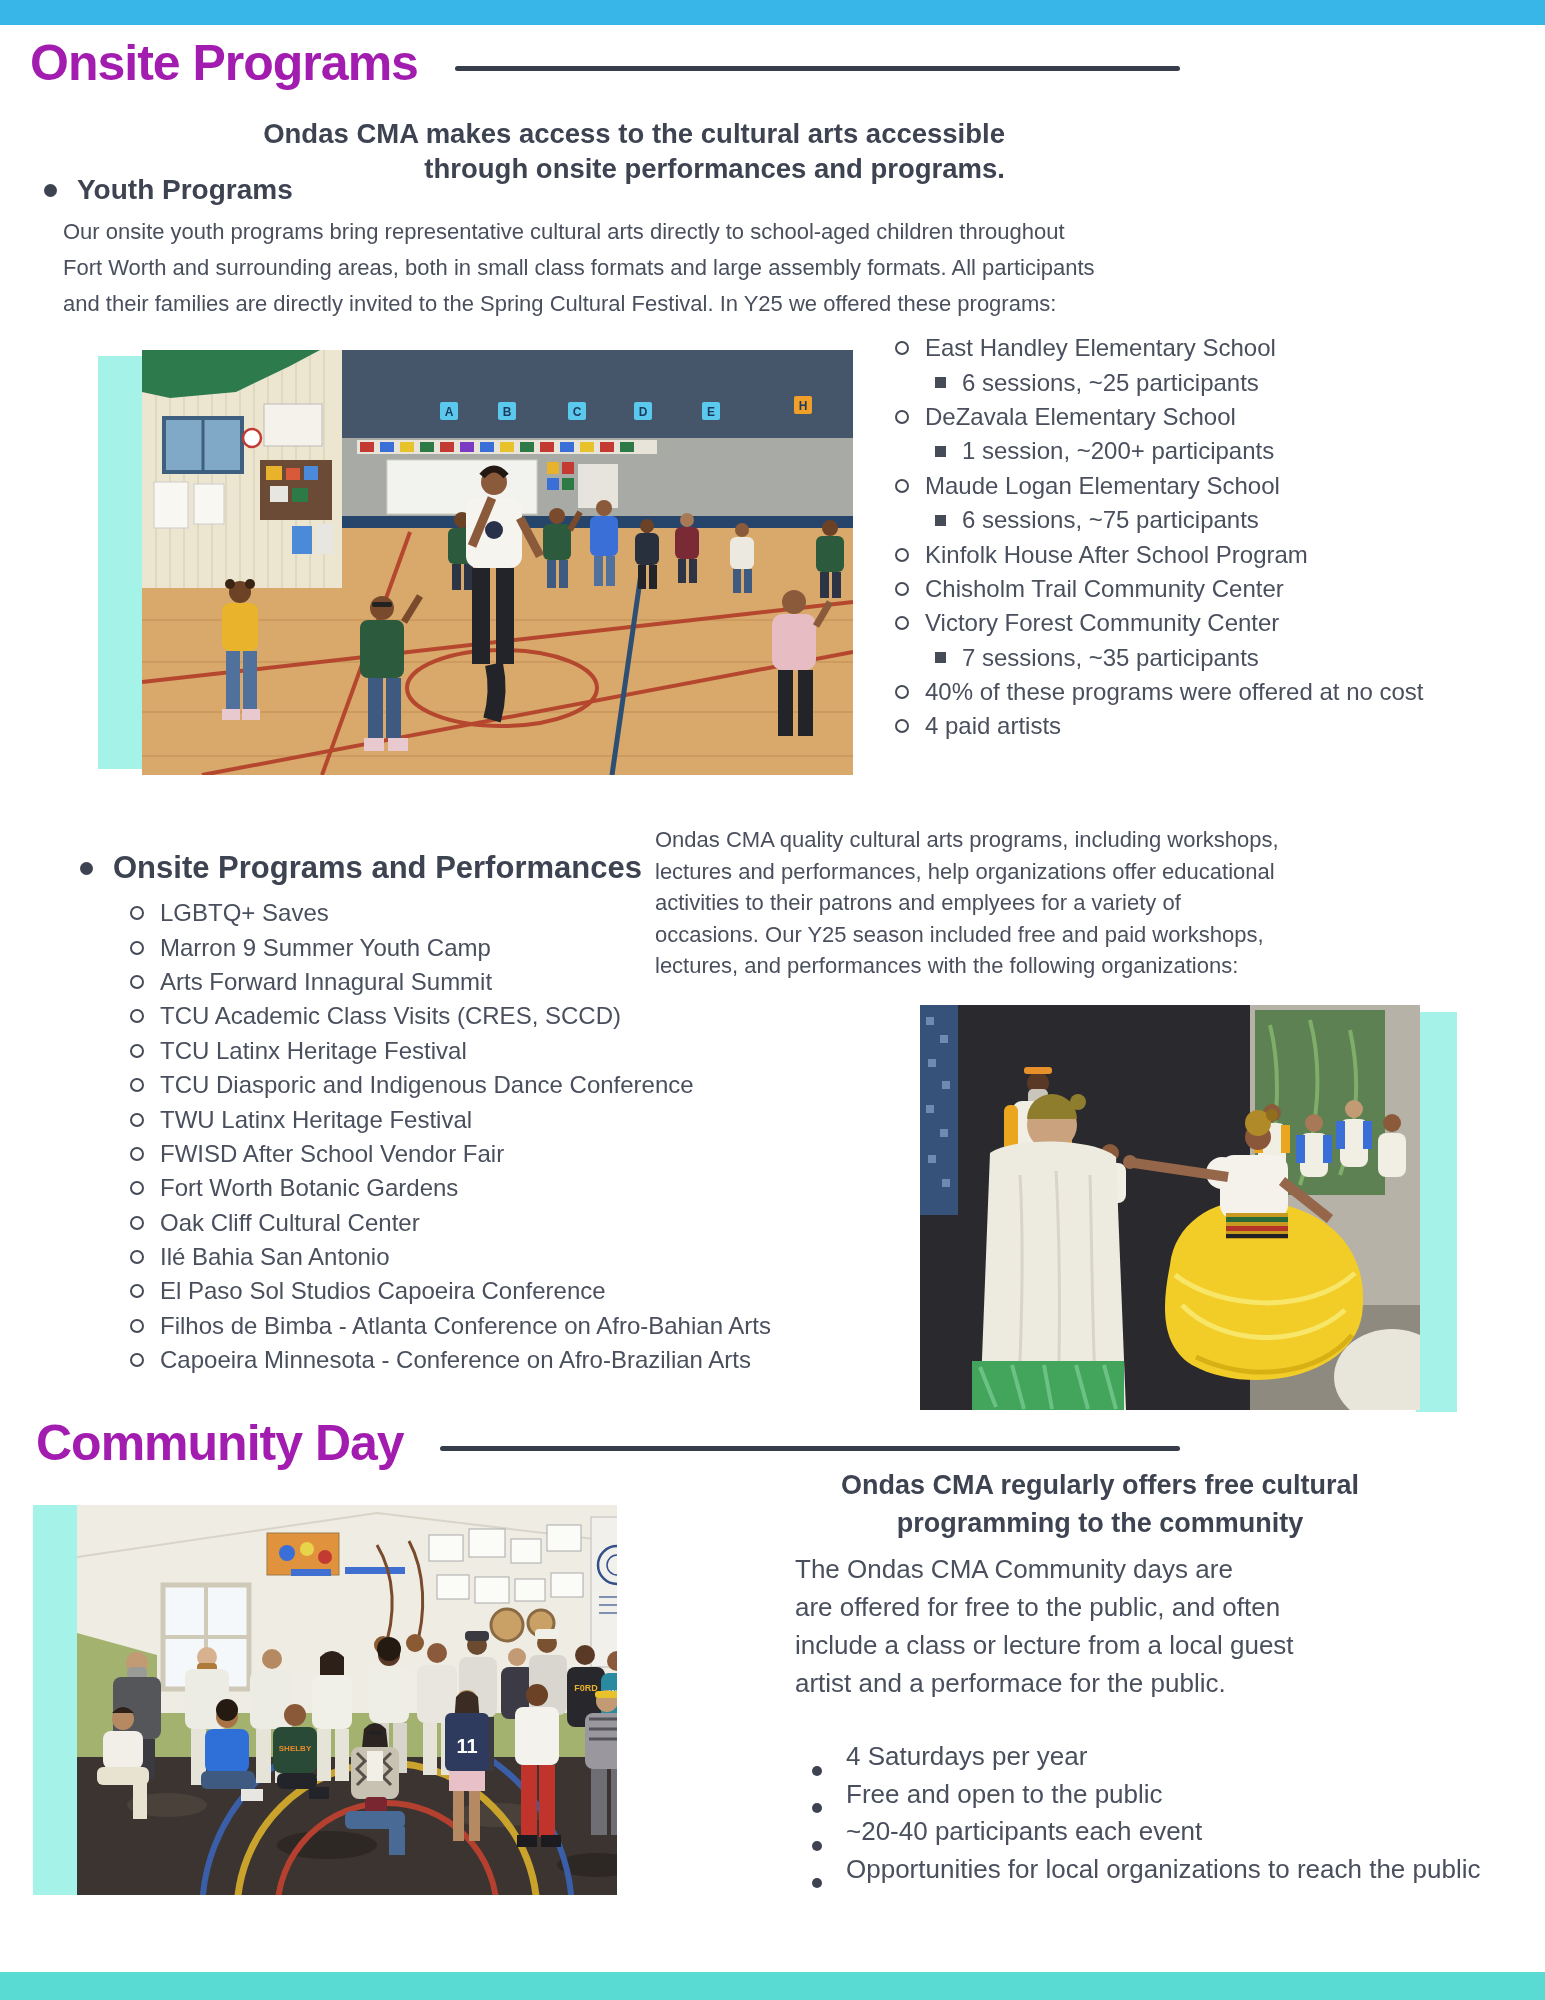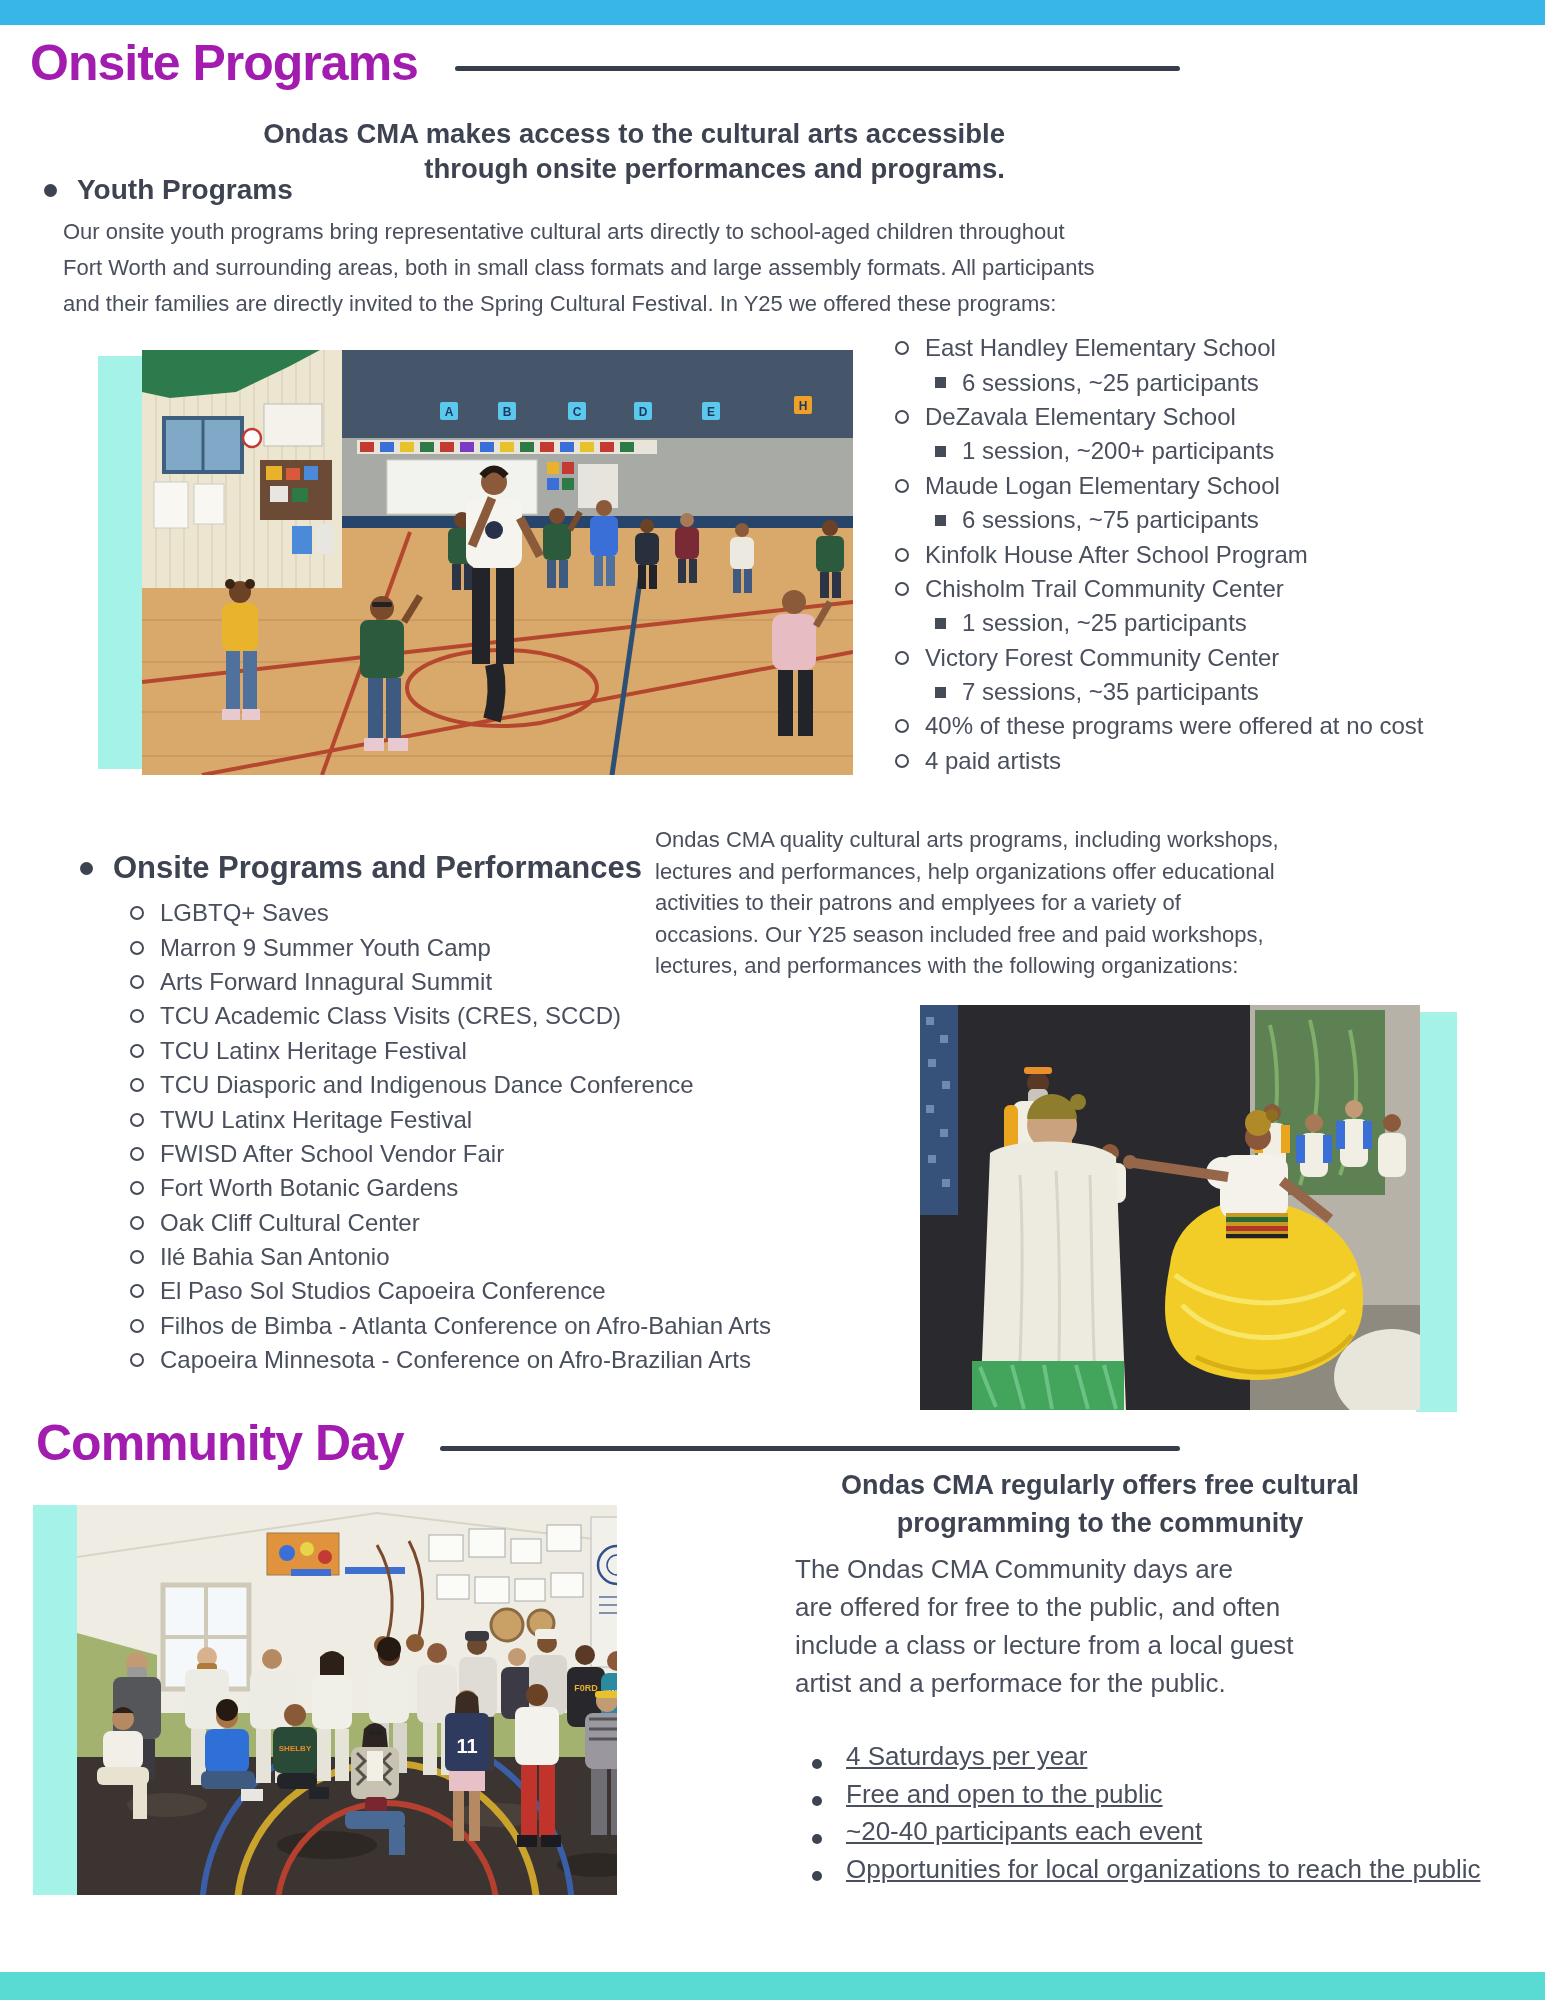--- a/index.html
+++ b/index.html
@@ -30,21 +30,21 @@
   .comm-para{left:795px;top:1550px;font-size:26px;line-height:38px;}
   .list{position:absolute;}
   .school-list{left:895px;top:331px;font-size:24px;}
   .org-list{left:130px;top:896px;font-size:24px;}
   .srow,.orow{display:flex;align-items:center;height:34.4px;white-space:nowrap;}
   .srow.sub{padding-left:40px;}
   .circle{display:inline-block;width:10px;height:10px;border:2.5px solid #464b58;border-radius:50%;
           margin-right:16px;flex:none;}
   .square{display:inline-block;width:11px;height:11px;background:#464b58;margin-right:16px;flex:none;}
   .comm-list{left:812px;top:1738px;font-size:26px;width:690px;}
-  .crow{display:flex;align-items:center;min-height:37.5px;line-height:37.5px;text-decoration:underline;}
+  .crow{display:flex;align-items:flex-end;min-height:37.5px;line-height:37.5px;}
   .crow .disc.sm{width:10px;height:10px;margin:14px 24px 0 0;}
   .crow span.txt{display:inline-block;max-width:640px;}
   .photo{position:absolute;overflow:hidden;}
   .strip{position:absolute;background:#a5f2e8;}
   .photo svg{display:block;}
 </style>
 </head>
 <body>
 
 <div class="page">
@@ -235,24 +235,20 @@
         <span class="square"></span>
         <span>6 sessions, ~75 participants</span>
       </div>
     <div class="srow">
         <span class="circle"></span>
         <span>Kinfolk House After School Program</span>
       </div>
     <div class="srow">
         <span class="circle"></span>
         <span>Chisholm Trail Community Center</span>
-      </div>
-    <div class="srow sub">
-        <span class="square"></span>
-        <span>1 session, ~25 participants</span>
       </div>
     <div class="srow">
         <span class="circle"></span>
         <span>Victory Forest Community Center</span>
       </div>
     <div class="srow sub">
         <span class="square"></span>
         <span>7 sessions, ~35 participants</span>
       </div>
     <div class="srow">

